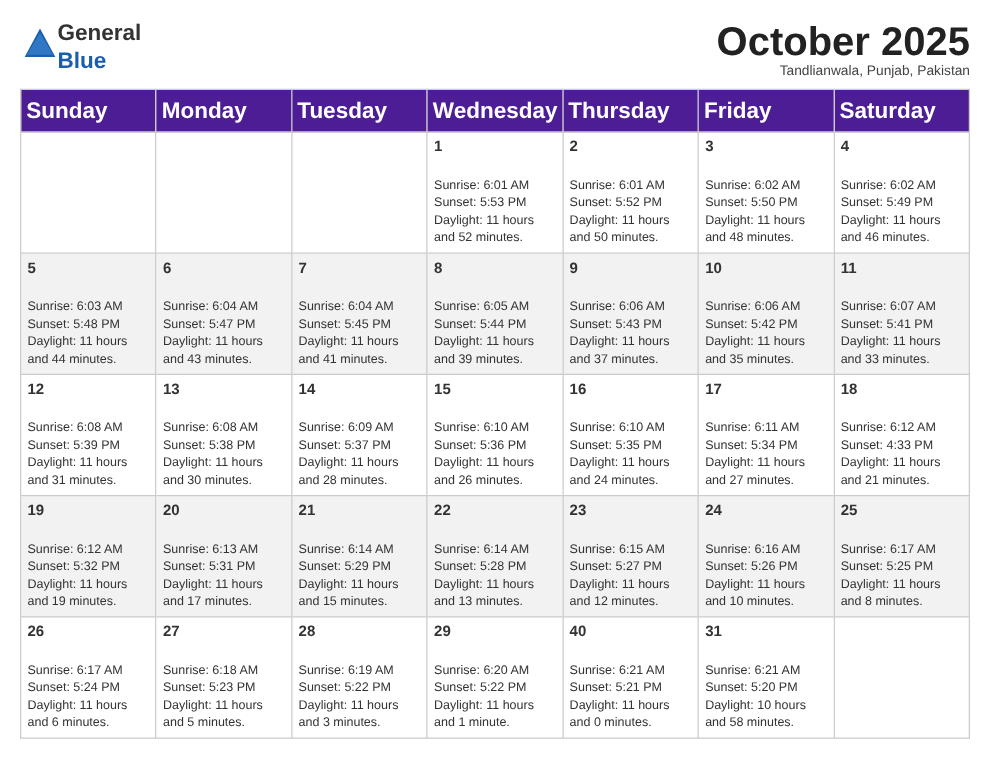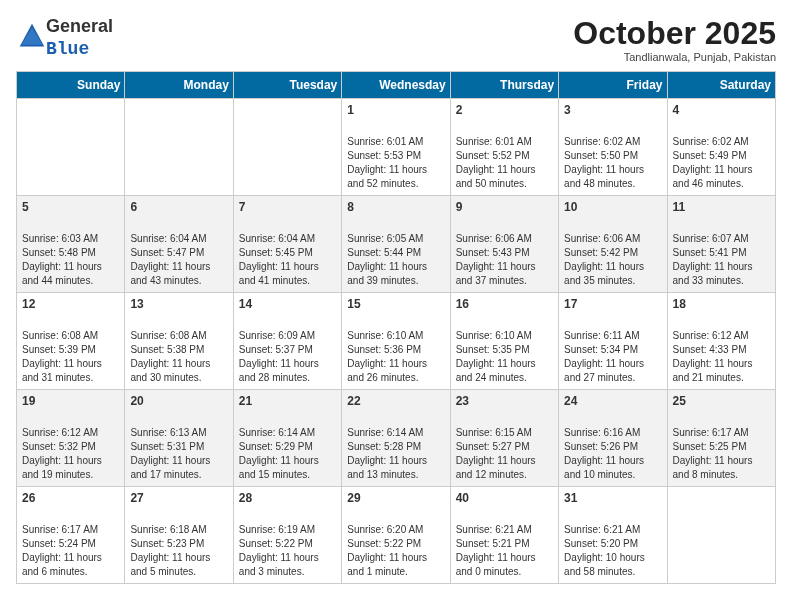--- a/index.html
+++ b/index.html
@@ -20,21 +20,21 @@
       display: flex;
       align-items: center;
       gap: 0;
     }
     .logo-text {
       font-size: 18px;
       font-weight: bold;
       line-height: 1.2;
     }
     .logo-general { color: #333; }
-    .logo-blue { color: #1a5fad; font-family: Liberation Mono, monospace; }
+    .logo-blue { color: #1a5fad; }
     .logo-icon {
       width: 28px;
       height: 28px;
       margin-left: 2px;
     }
     .title-area {
       text-align: right;
     }
     .month-title {
       font-size: 32px;
@@ -45,26 +45,26 @@
     .subtitle {
       font-size: 11px;
       color: #444;
     }
     table {
       width: 100%;
       border-collapse: collapse;
       table-layout: fixed;
     }
     thead tr th {
-      background: #0369a1;
+      background: #4c1d95;
       color: #fff;
-      font-size: 12px;
+      font-size: 18px;
       font-weight: bold;
       padding: 6px 4px;
-      text-align: right;
+      text-align: left;
       border: 1px solid #ccc;
     }
     tbody tr td {
       vertical-align: top;
       border: 1px solid #ccc;
       padding: 4px 5px;
       font-size: 10.5px;
       color: #333;
       height: 80px;
     }

